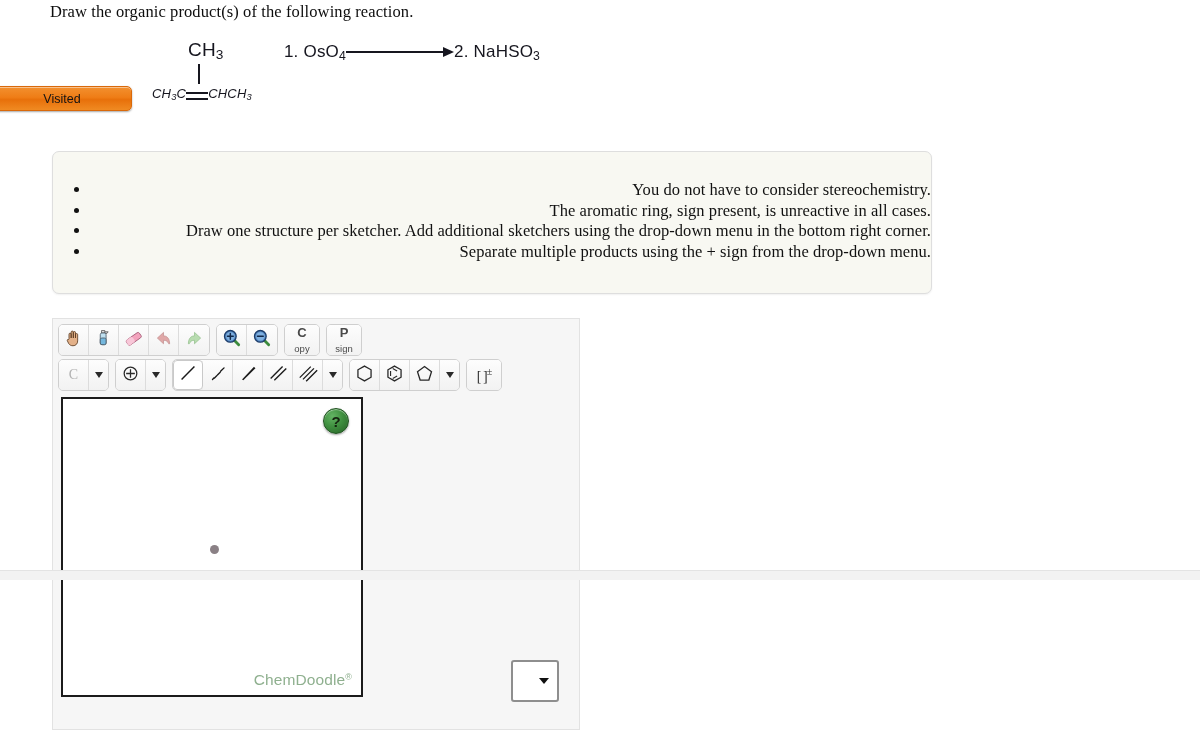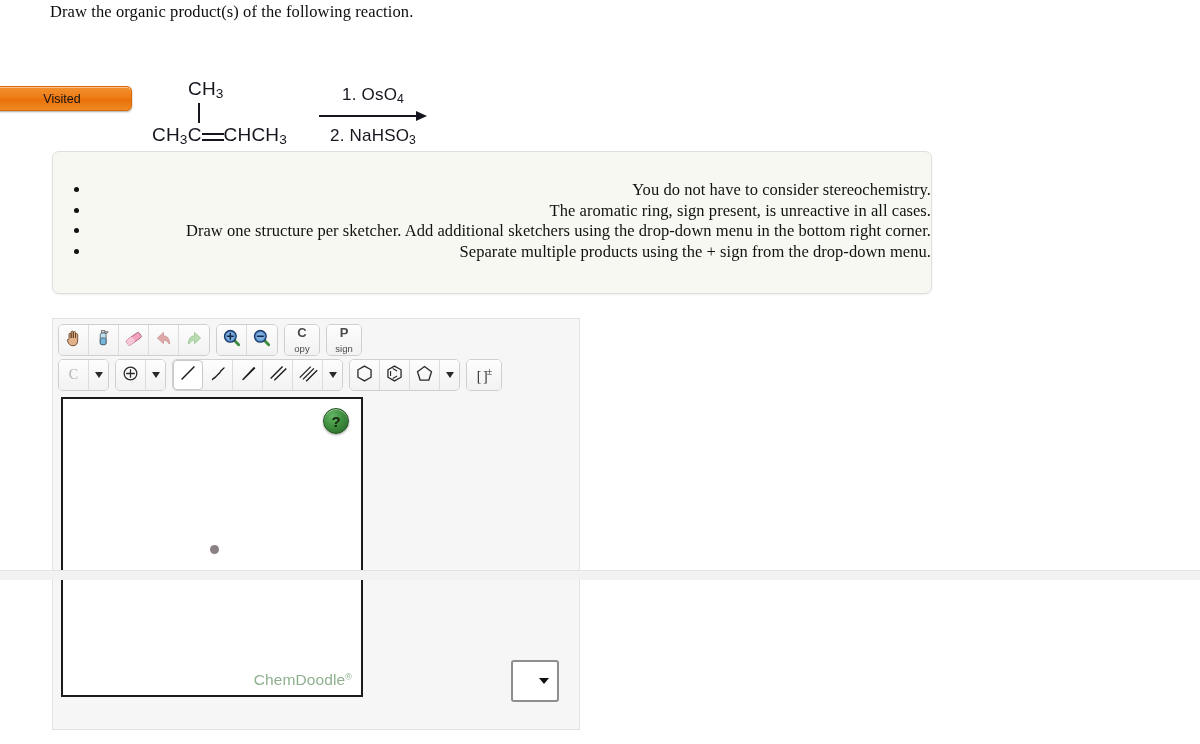--- a/index.html
+++ b/index.html
@@ -51,21 +51,21 @@
   }
 
   
   .reaction {
     position: absolute;
     left: 152px;
     top: 40px;
     font-family: "Liberation Sans", sans-serif;
     color: #16161f;
   }
-  .rxn-row { display: flex; align-items: flex-end; margin-top: 39px; }
+  .rxn-row { display: flex; align-items: flex-start; }
 
   .substrate {
     display: flex;
     flex-direction: column;
     align-items: flex-start;
     line-height: 1;
   }
   .sub-top {
     font-size: 19px;
     margin-left: 36px;
@@ -73,23 +73,24 @@
   }
   .sub-bond {
     width: 2px;
     height: 20px;
     background: #16161f;
     margin-left: 46px;
     margin-top: 2px;
     margin-bottom: 2px;
   }
   .sub-main {
-    font-size: 19px;
+    font-size: 13px;
     letter-spacing: .2px;
     white-space: nowrap;
+    font-style: italic;
   }
   .sub-main .dbl {
     display: inline-block;
     position: relative;
     width: 22px;
     height: 18px;
     vertical-align: middle;
   }
   .sub-main .dbl::before,
   .sub-main .dbl::after {
@@ -100,21 +101,21 @@
     background: #16161f;
   }
   .sub-main .dbl::before { top: 6px; }
   .sub-main .dbl::after  { top: 12px; }
 
   sub { font-size: .72em; vertical-align: -.22em; }
 
   .reagents {
     margin-left: 32px;
     display: flex;
-    flex-direction: column;
+    flex-direction: row;
     align-items: center;
     margin-top: 2px;
   }
   .reagent-text {
     font-size: 17px;
     white-space: nowrap;
     letter-spacing: .2px;
     color: #16161f;
   }
   .arrow {

